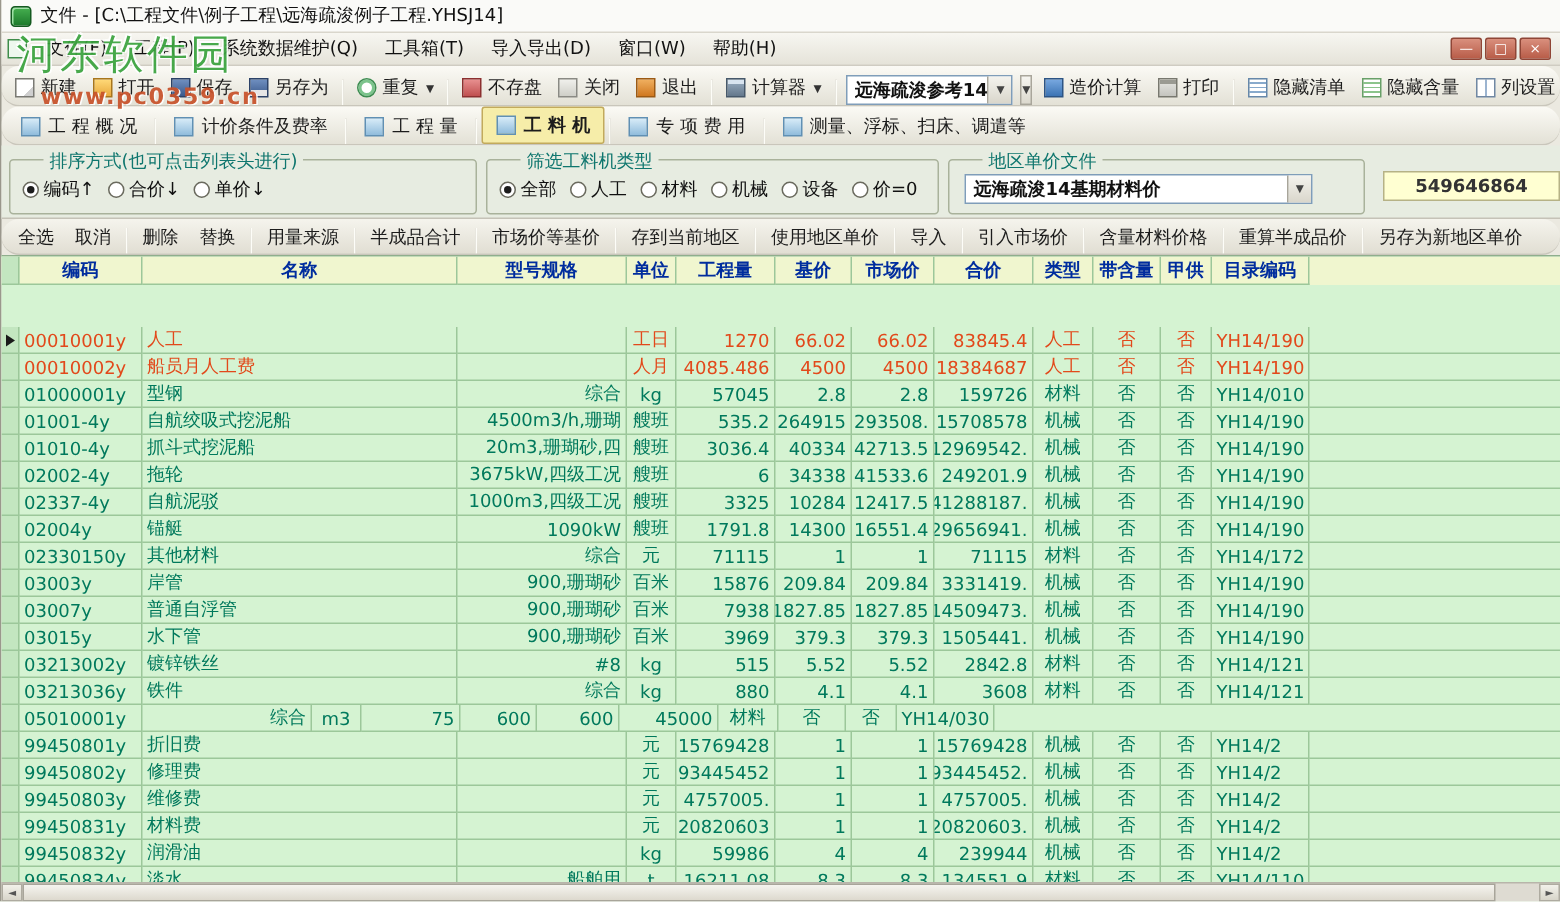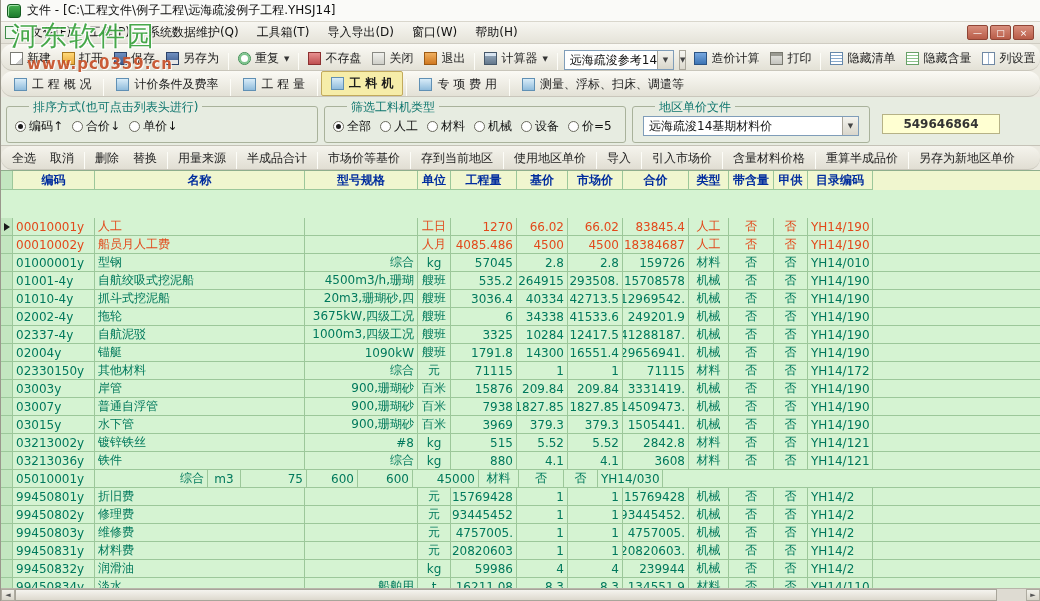--- a/index.html
+++ b/index.html
@@ -50,42 +50,42 @@
   .exit-icon{background:linear-gradient(#f0b060,#d07820);border:1px solid #9c5a14;}
   .calculator-icon{background:linear-gradient(#9cb0c4,#64788c);border:1px solid #46586a;box-shadow:inset 0 3px 0 #d8e4f0;}
   .cost-calc-icon{background:linear-gradient(#78a8e0,#3c74b4);border:1px solid #2c5484;}
   .print-icon{background:linear-gradient(#e8e8e4,#c4c4be);border:1px solid #78786f;box-shadow:inset 0 3px 0 #9a9a92;}
   .hide-list-icon{background:repeating-linear-gradient(#fff,#fff 2px,#88aacc 2px,#88aacc 3px);border:1px solid #6688aa;}
   .hide-content-icon{background:repeating-linear-gradient(#fff,#fff 2px,#8cc48c 2px,#8cc48c 3px);border:1px solid #68a068;}
   .column-settings-icon{background:linear-gradient(90deg,#fff 44%,#9cb4d0 44%,#9cb4d0 56%,#fff 56%);border:1px solid #7088a4;}
 
   
   .combo{display:flex;align-items:center;justify-content:space-between;background:#fff;
-    border:1px solid #7f9db9;height:20px;padding-left:5px;font-weight:normal;color:#111;margin:0 2px;}
+    border:1px solid #7f9db9;height:20px;padding-left:5px;font-weight:bold;color:#111;margin:0 2px;}
   .combo.ref{width:128px;}
   .combo.region{width:232px;}
   .combo-text{white-space:nowrap;overflow:hidden;}
   .combo-arrow{width:16px;height:18px;flex:none;display:flex;align-items:center;justify-content:center;
     font-size:7px;color:#444;background:linear-gradient(#f4f3ee,#d9d6cb);border-left:1px solid #a8a59a;}
 
   
   .tab{display:flex;align-items:center;gap:5px;padding:3px 9px;color:#1c1c1c;white-space:nowrap;cursor:default;}
   .tab.active{background:var(--active-tab-bg,#f6eda9);border:1px solid #c2aa5c;border-radius:2px;font-weight:bold;}
   .tab-icon{width:13px;height:13px;flex:none;background:linear-gradient(#d8ecf8,#90bcdc);border:1px solid #6090b4;}
 
   
   .filter-panel{height:49px;flex:none;display:flex;align-items:center;gap:6px;padding:8px 5px 2px;
     background:var(--panel-bg,#e7ece1);border-bottom:1px solid #c5c2b7;}
   .groupbox{position:relative;height:37px;flex:none;display:flex;align-items:center;
     border:1px solid #a9b29b;border-radius:3px;padding:6px 8px 2px;}
   .groupbox-label{position:absolute;top:-8px;left:22px;background:var(--panel-bg,#e7ece1);
     padding:0 4px;color:#0f766e;white-space:nowrap;}
   .gb-sort{width:312px;}
   .gb-type{width:302px;}
-  .gb-region{width:238px;}
+  .gb-region{width:278px;}
   .radio-row{display:flex;align-items:center;flex-wrap:nowrap;}
   .radio-item{display:flex;align-items:center;gap:3px;margin-right:9px;color:#111;white-space:nowrap;cursor:default;}
   .radio{width:11px;height:11px;flex:none;border-radius:50%;border:1px solid #6a6a5e;background:#fff;position:relative;}
   .radio.checked::after{content:"";position:absolute;left:2px;top:2px;width:5px;height:5px;border-radius:50%;background:#1c1c1c;}
   .total-box{height:20px;width:118px;flex:none;margin-left:6px;display:flex;align-items:center;justify-content:center;
     background:var(--value-box-bg,#ffffd2);border:1px solid #b6b286;font-weight:bold;color:#333;}
 
   
   .table{flex:1;display:flex;flex-direction:column;background:var(--row-bg,#d5f3d2);border-top:1px solid #8fae8d;overflow:hidden;gap:28px;}
   .thead{height:19px;flex:none;display:flex;background:var(--header-bg,#f0f6cf);
@@ -297,21 +297,21 @@
           <label class="radio-item">
             <span class="radio"></span>
             <span class="radio-label">机械</span>
           </label>
           <label class="radio-item">
             <span class="radio"></span>
             <span class="radio-label">设备</span>
           </label>
           <label class="radio-item">
             <span class="radio"></span>
-            <span class="radio-label">价=5</span>
+            <span class="radio-label">价=0</span>
           </label>
         </div>
     </div>
     <div class="groupbox gb-region">
       <span class="groupbox-label">地区单价文件</span>
       <div class="combo region">
         <span class="combo-text">远海疏浚14基期材料价</span>
         <span class="combo-arrow">▼</span>
       </div>
     </div>

